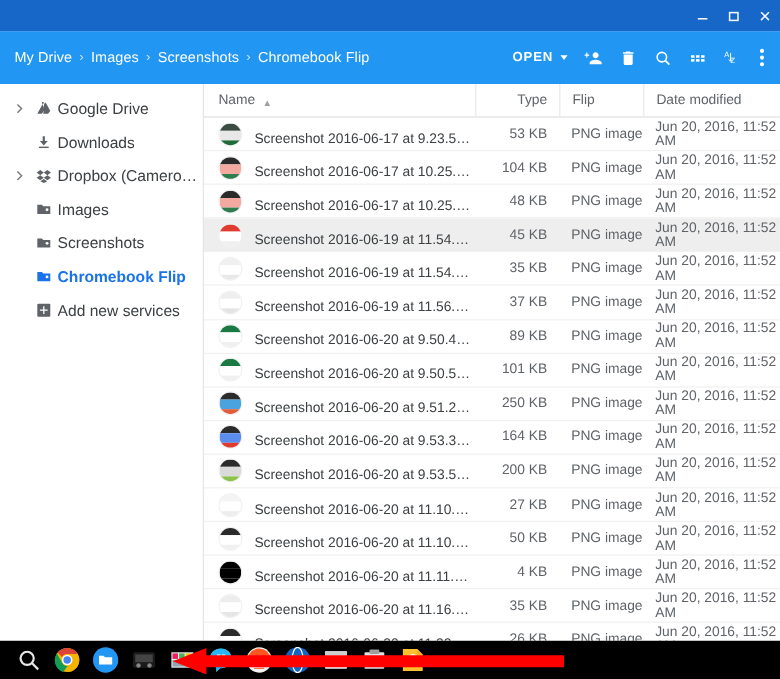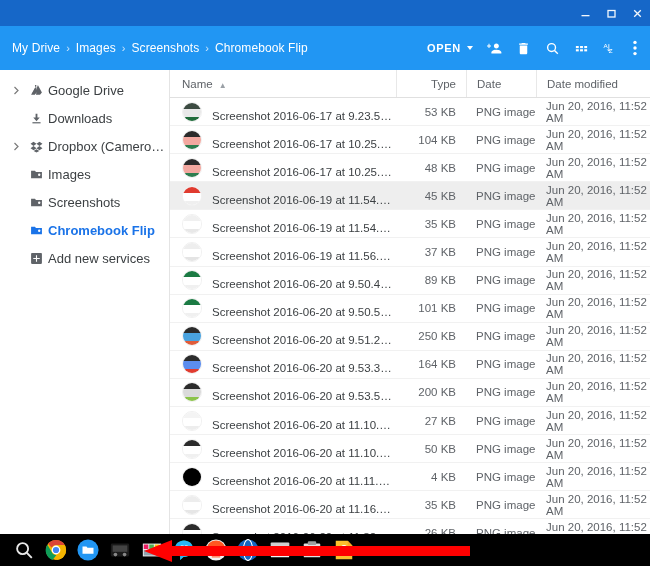--- a/index.html
+++ b/index.html
@@ -321,21 +321,21 @@
       </div>
 
       <div class="filelist">
 
         <div class="fl-head">
           <div class="col-name">
             <span>Name</span>
             <span class="sort-arrow">▲</span>
           </div>
           <div class="col-size">Type</div>
-          <div class="col-type">Date</div>
+          <div class="col-type">Flip</div>
           <div class="col-date">Date modified</div>
         </div>
 
         <div class="rows" id="rows">
             <div class="row">
               <div class="col-name">
                 <div class="thumb">
                   <i style="top: 0px; height: 6px; background: rgb(60, 75, 66);"></i>
                   <i style="top: 6px; height: 8px; background: rgb(232, 232, 232);"></i>
                   <i style="top: 14px; height: 6px; background: rgb(31, 107, 58);"></i>

